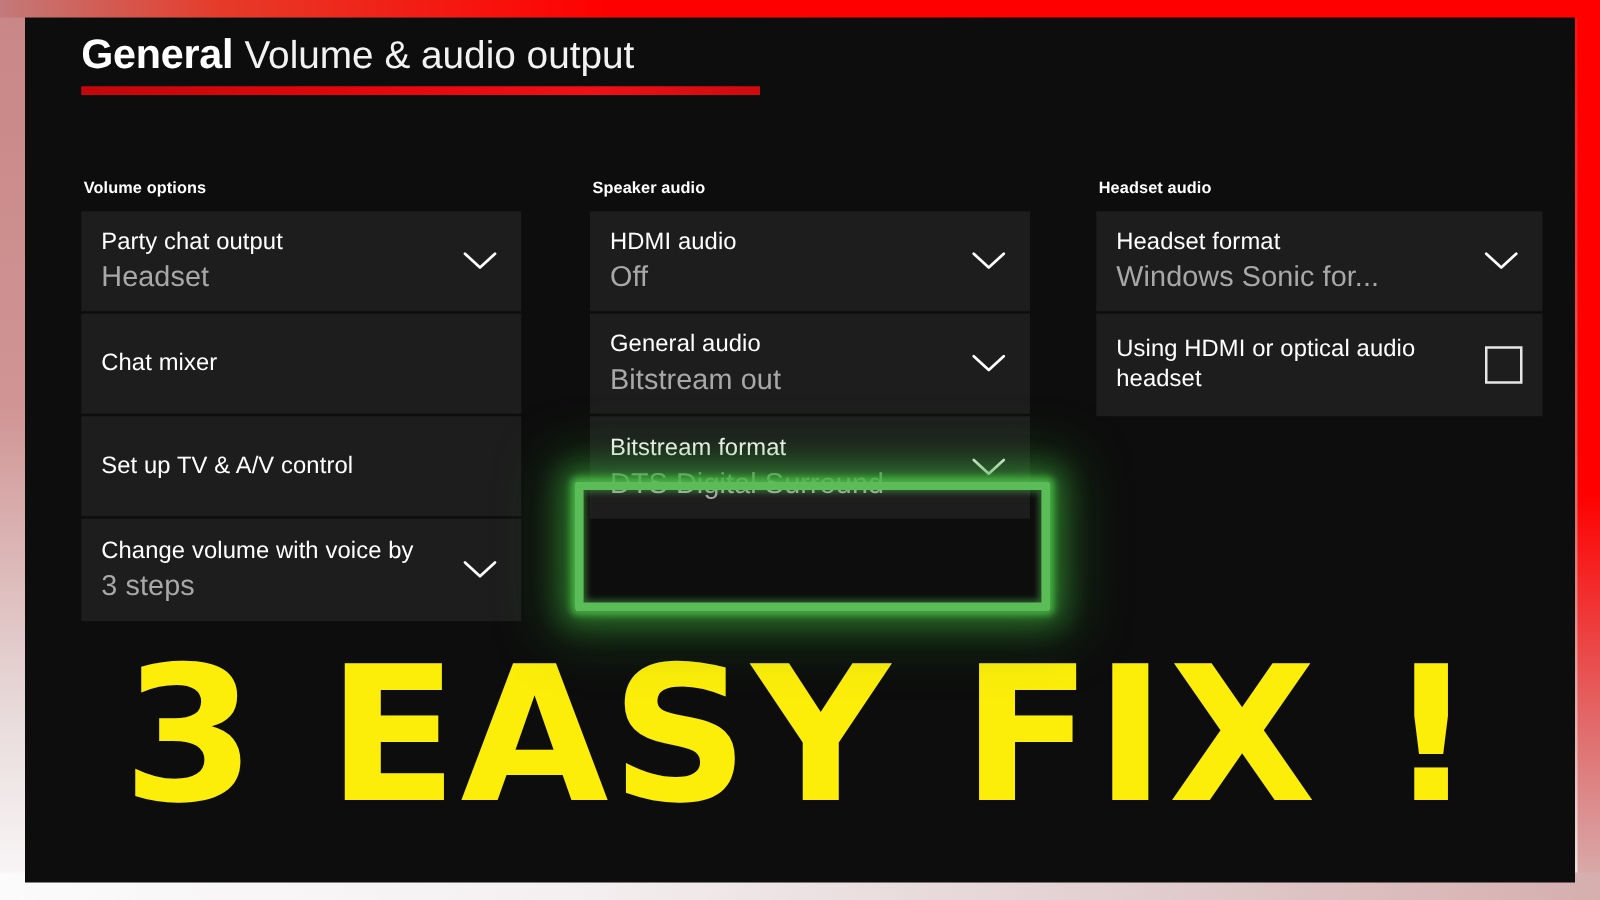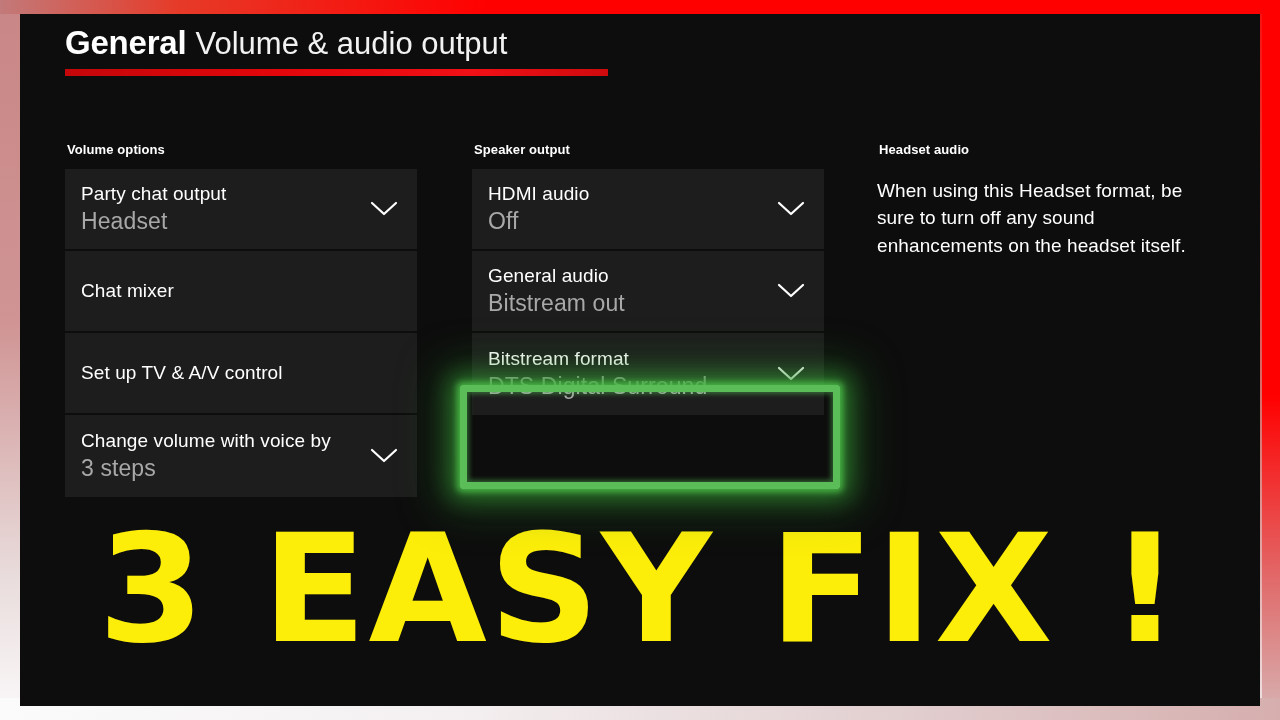--- a/index.html
+++ b/index.html
@@ -279,21 +279,21 @@
               <svg width="28" height="18" viewBox="0 0 28 18">
                   <path d="M2 3 L14 14 L26 3" fill="none" stroke="#ffffff" stroke-width="2.2" stroke-linecap="round" stroke-linejoin="round"></path>
                 </svg>
             </div>
           </div>
 
         </div>
       </div>
 
       <div class="column" id="col-speaker">
-        <div class="col-title">Speaker output</div>
+        <div class="col-title">Speaker audio</div>
         <div class="tile-group">
 
           <div class="tile">
             <div class="tile-text">
               <div class="tile-label">HDMI audio</div>
               <div class="tile-value">Off</div>
             </div>
             <div class="chevron">
               <svg width="28" height="18" viewBox="0 0 28 18">
                   <path d="M2 3 L14 14 L26 3" fill="none" stroke="#ffffff" stroke-width="2.2" stroke-linecap="round" stroke-linejoin="round"></path>
@@ -323,21 +323,42 @@
                   <path d="M2 3 L14 14 L26 3" fill="none" stroke="#ffffff" stroke-width="2.2" stroke-linecap="round" stroke-linejoin="round"></path>
                 </svg>
             </div>
           </div>
 
         </div>
       </div>
 
       <div class="column" id="col-headset">
         <div class="col-title">Headset audio</div>
-        <div class="headset-note">When using this Headset format, be sure to turn off any sound enhancements on the headset itself.</div>
+        <div class="tile-group">
+
+          <div class="tile">
+            <div class="tile-text">
+              <div class="tile-label">Headset format</div>
+              <div class="tile-value">Windows Sonic for...</div>
+            </div>
+            <div class="chevron">
+              <svg width="28" height="18" viewBox="0 0 28 18">
+                  <path d="M2 3 L14 14 L26 3" fill="none" stroke="#ffffff" stroke-width="2.2" stroke-linecap="round" stroke-linejoin="round"></path>
+                </svg>
+            </div>
+          </div>
+
+          <div class="tile two-line">
+            <div class="tile-text">
+              <div class="tile-label">Using HDMI or optical audio headset</div>
+            </div>
+            <div class="checkbox-box"></div>
+          </div>
+
+        </div>
       </div>
 
       <div id="green-highlight"></div>
 
     </div>
 
     <div id="caption">3 EASY FIX !</div>
 
   </div>
 </div>

